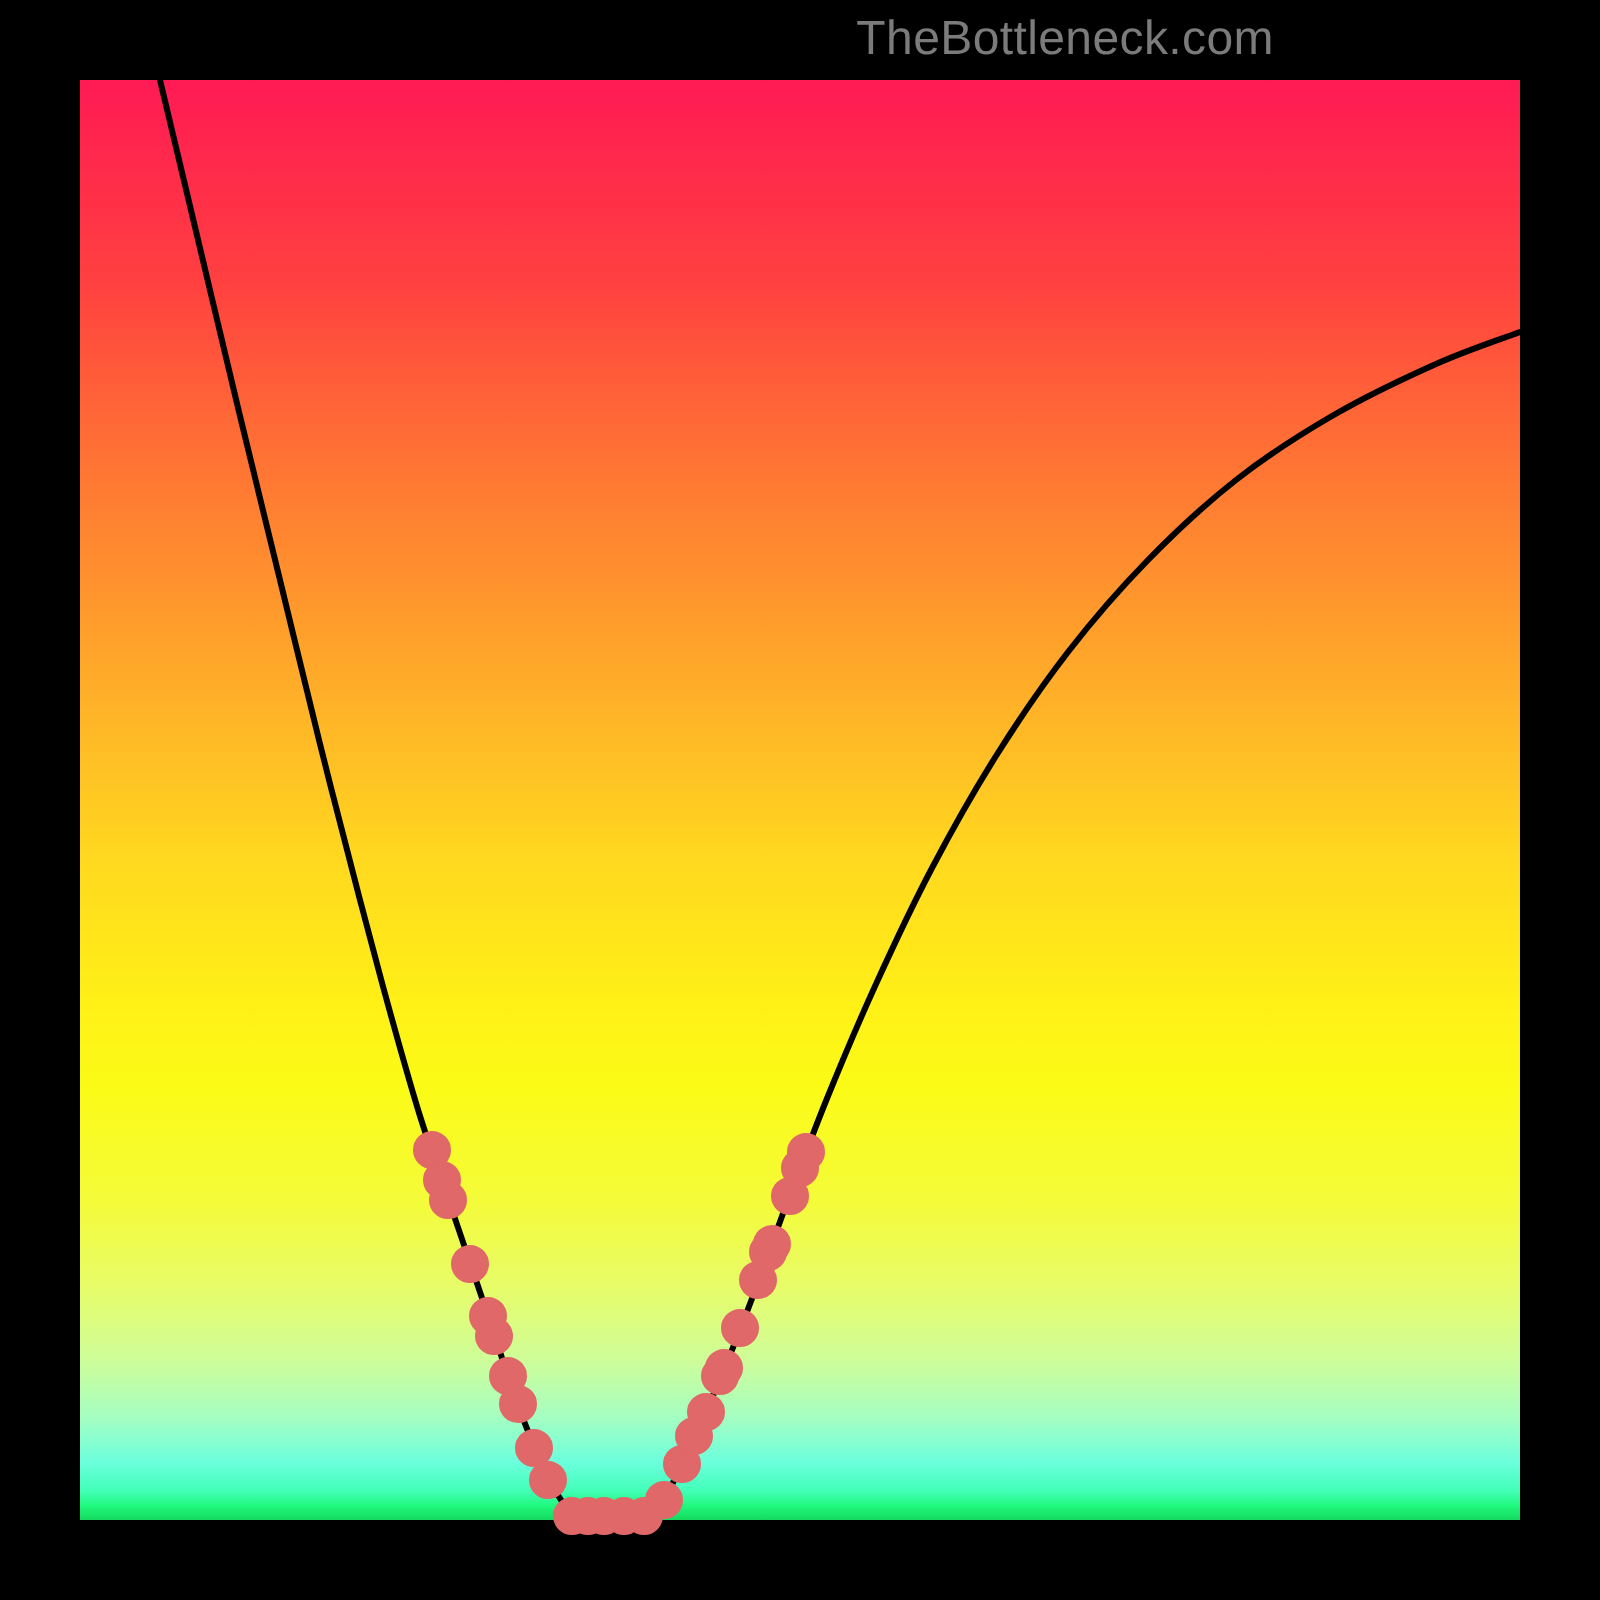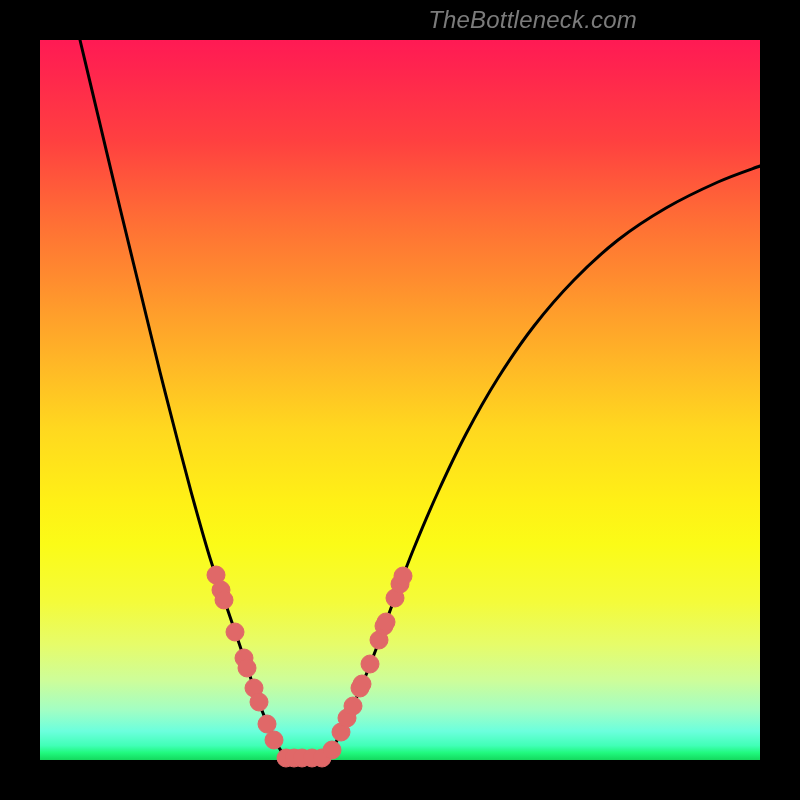--- a/index.html
+++ b/index.html
@@ -1,16 +1,16 @@
 <!DOCTYPE html>
 <html><head>
 <meta charset="utf-8">
 <style>
   html,body{margin:0;padding:0;width:800px;height:800px;overflow:hidden;background:#000;font-family:Arial,Helvetica,sans-serif;}
-  .frame{position:absolute;left:0;top:0;width:647px;height:800px;background:#000;font-style:italic;}
+  .frame{position:absolute;left:0;top:0;width:647px;height:800px;background:#000;}
   .plot{position:absolute;left:40px;top:40px;width:720px;height:720px;
         background:linear-gradient(to bottom,
           #ff1a54 0%,
           #ff2a4b 6%,
           #ff4040 14%,
           #ff6a36 24%,
           #ff8f2e 34%,
           #ffb427 44%,
           #ffd81f 54%,
           #fff016 64%,

